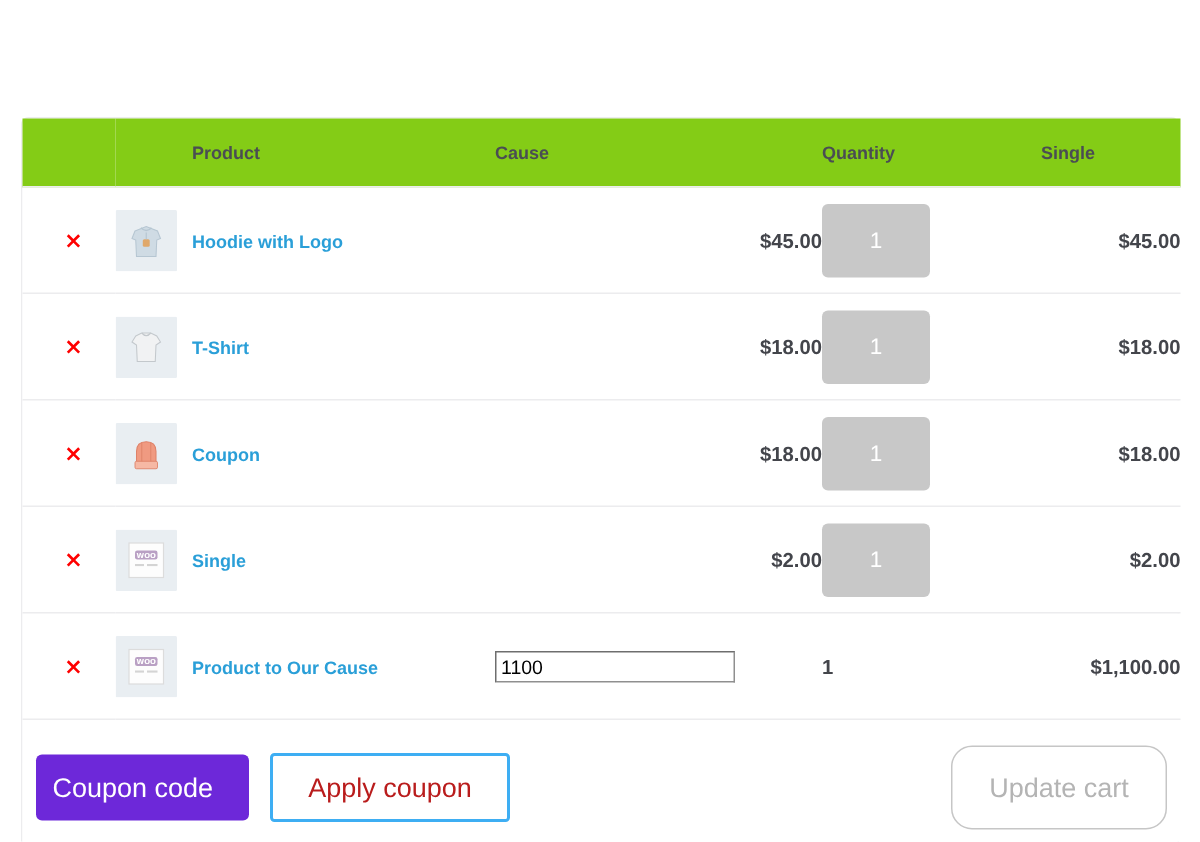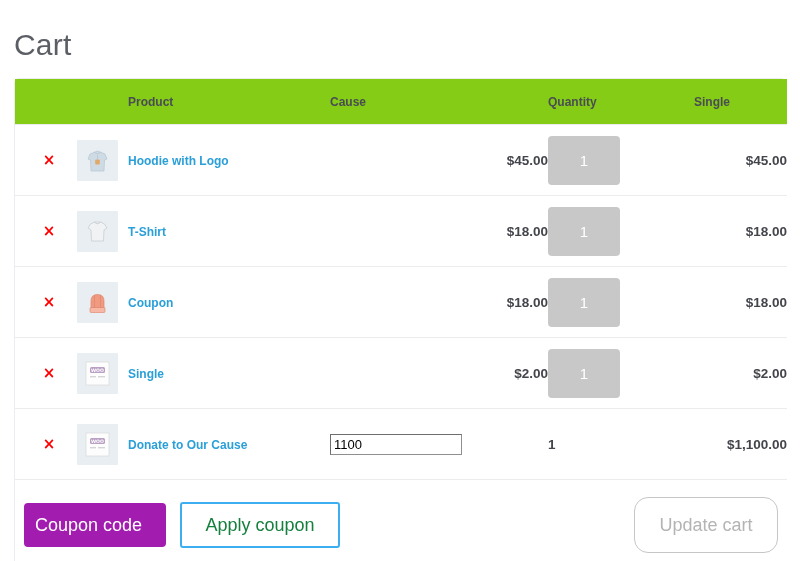--- a/index.html
+++ b/index.html
@@ -133,21 +133,21 @@
     outline: none;
   }
   .qty-plain {
     font-size: 13.5px;
     font-weight: bold;
     color: #43454b;
   }
 
   
   .price-input {
-    width: 132px;
+    width: 160px;
     height: 21px;
     border: 1px solid #8f8f8f;
     border-top-color: #6e6e6e;
     border-left-color: #6e6e6e;
     background: #ffffff;
     font-size: 13px;
     font-family: "Liberation Sans", sans-serif;
     color: #000;
     padding: 1px 3px;
     outline: none;
@@ -163,39 +163,39 @@
   .actions-inner {
     display: flex;
     align-items: center;
     height: 90px;
     padding: 0 9px 0 9px;
     position: relative;
   }
   .coupon-input {
     width: 142px;
     height: 44px;
-    background: #a21caf;
+    background: #6d28d9;
     border: none;
     border-radius: 4px;
     color: #ffffff;
     font-size: 18px;
     padding: 0 11px;
     font-family: "Liberation Sans", sans-serif;
     outline: none;
   }
   .coupon-input::placeholder { color: #ffffff; opacity: 1; }
 
   .apply-coupon-btn {
     margin-left: 14px;
     width: 160px;
     height: 46px;
     background: #ffffff;
     border: 2px solid #3eaef3;
     border-radius: 3px;
-    color: #15803d;
+    color: #b91c1c;
     font-size: 18px;
     font-family: "Liberation Sans", sans-serif;
     cursor: pointer;
     padding: 0;
   }
 
   .update-cart-btn {
     position: absolute;
     right: 9px;
     width: 144px;
@@ -208,21 +208,20 @@
     font-family: "Liberation Sans", sans-serif;
     cursor: default;
     padding: 0;
   }
 </style>
 </head>
 <body>
 
 <div class="page">
 
-  <h1 class="page-title">Cart</h1>
 
   <div class="cart-wrap">
     <table class="cart">
       <colgroup>
         <col class="col-remove">
           <col class="col-thumb">
           <col class="col-name">
         <col class="col-price">
           <col class="col-qty">
           <col class="col-total">
@@ -348,21 +347,21 @@
                 <rect width="41" height="41" fill="#e9eef2"></rect>
                 <rect x="9" y="9" width="23" height="23" fill="#fdfdfd" stroke="#dcdcdc" stroke-width="0.8"></rect>
                 <rect x="13" y="14" width="15" height="6" rx="1.5" fill="#b9a0c4"></rect>
                 <text x="20.5" y="18.8" font-family="DejaVu Sans, sans-serif" font-size="4.6" font-weight="bold" fill="#ffffff" text-anchor="middle">WOO</text>
                 <rect x="13" y="23" width="6" height="1.4" fill="#d4d4d4"></rect>
                 <rect x="21" y="23" width="7" height="1.4" fill="#d4d4d4"></rect>
               </svg>
             </span>
           </td>
           <td>
-            <a class="product-link">Donate to Our Cause</a>
+            <a class="product-link">Product to Our Cause</a>
           </td>
           <td>
             <input class="price-input" type="text" value="1100" style="">
           </td>
           <td>
             <span class="qty-plain">1</span>
           </td>
           <td class="total-cell">$1,100.00</td>
         </tr>
 

